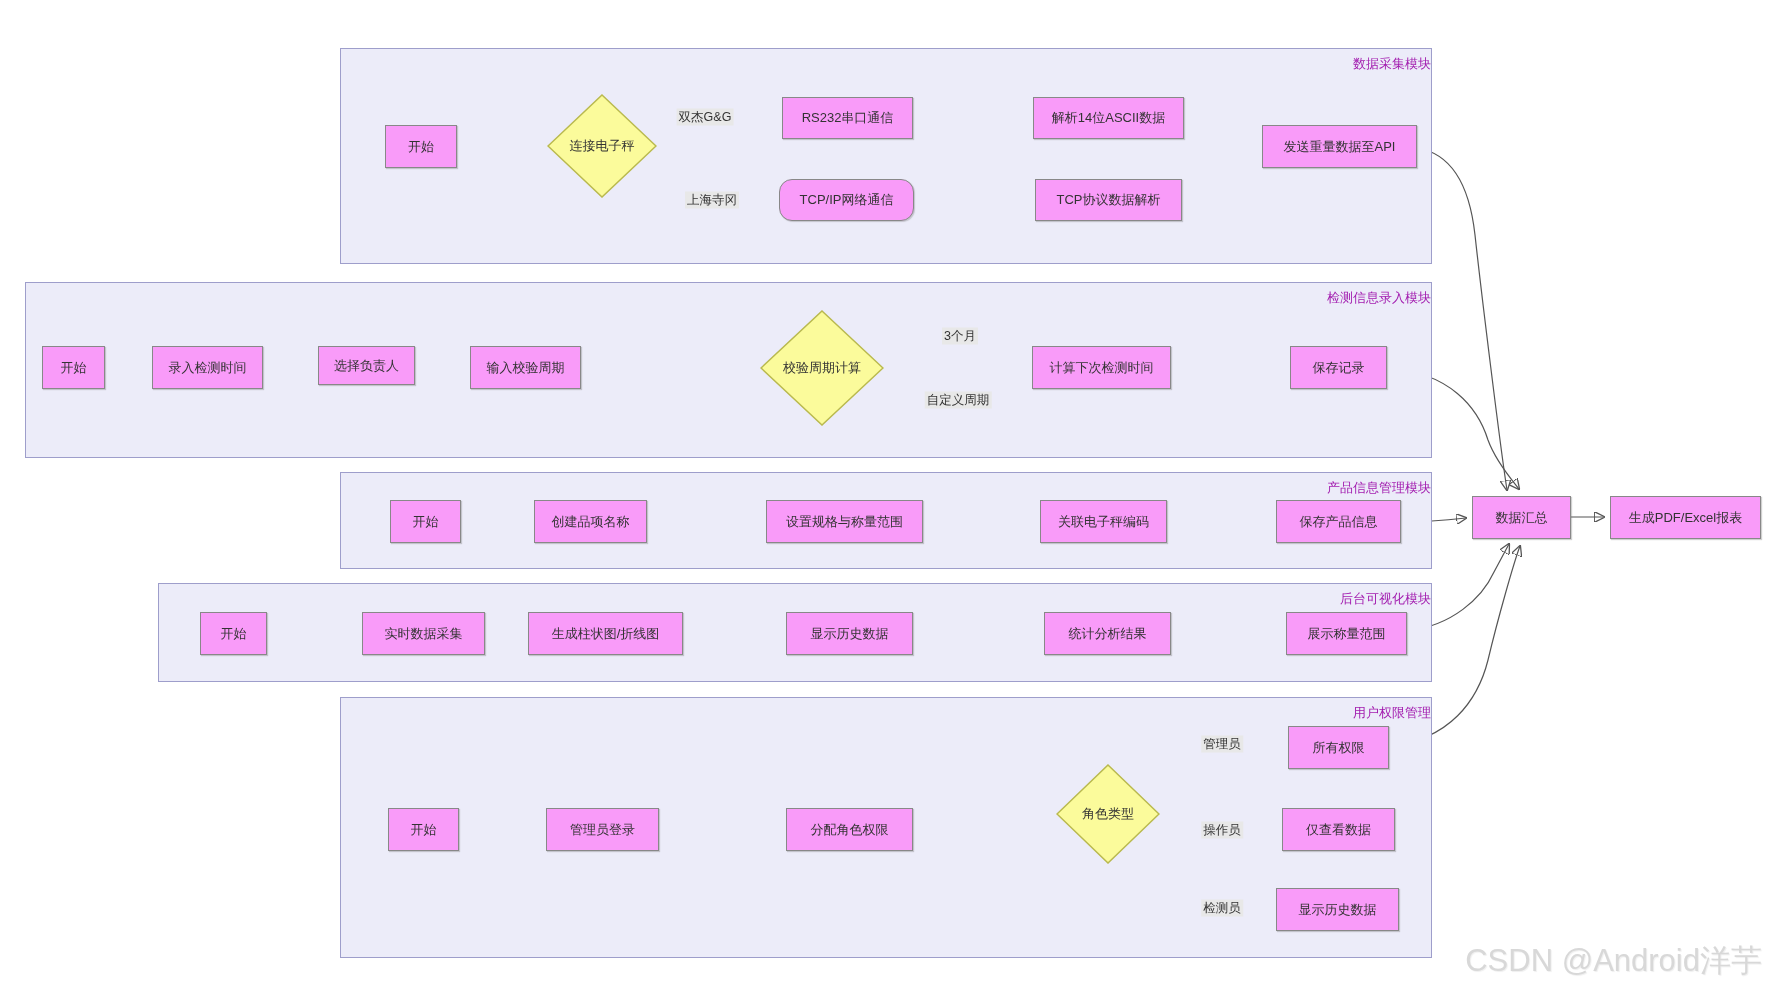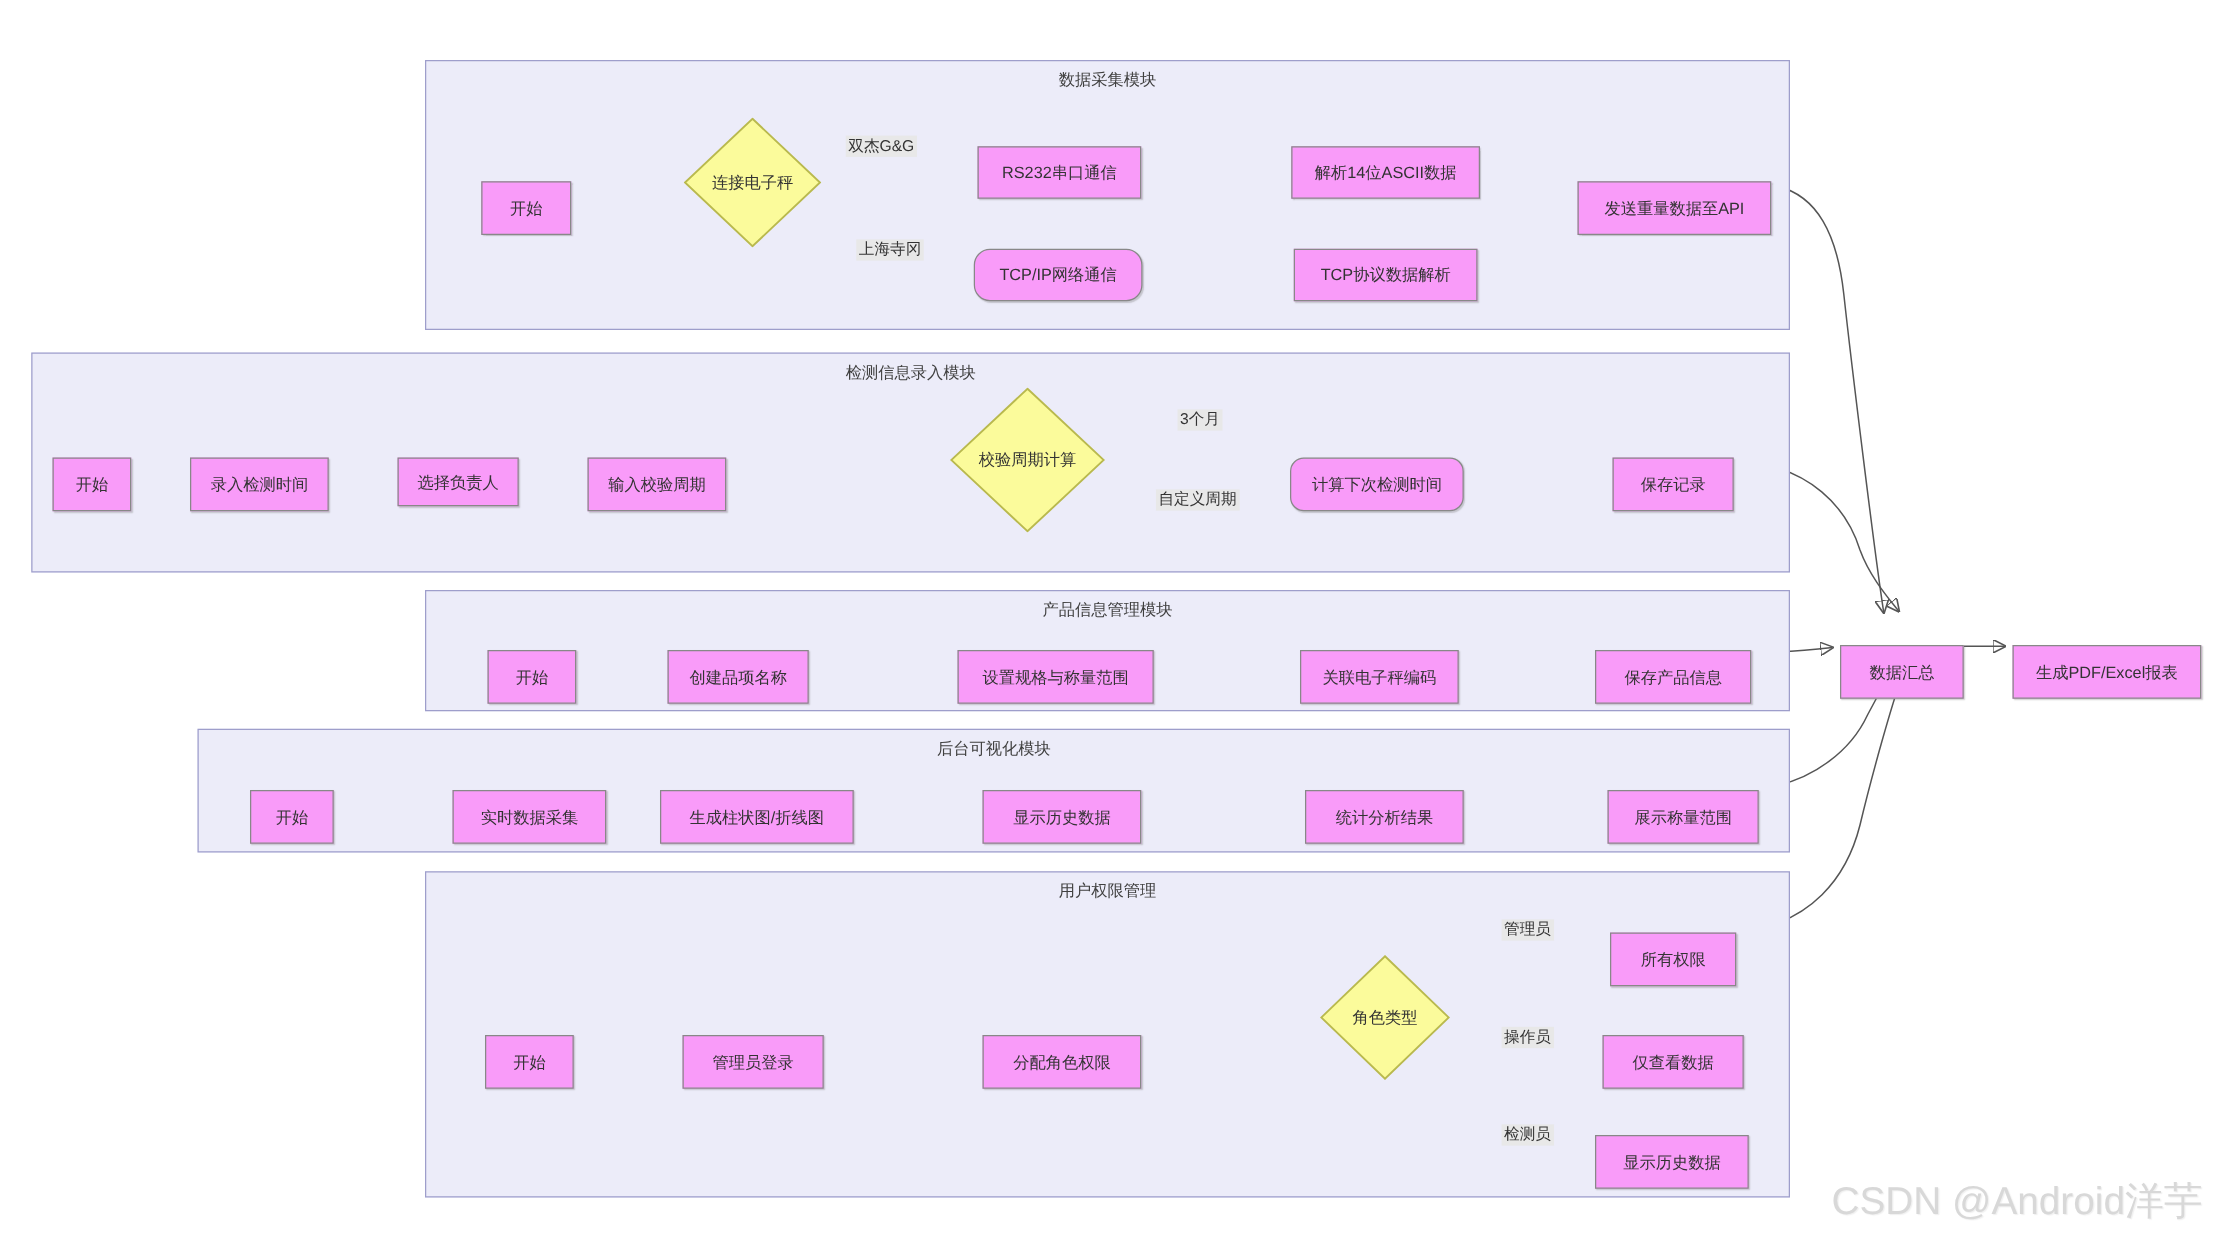--- a/index.html
+++ b/index.html
@@ -14,31 +14,30 @@
   .edges{position:absolute;left:0;top:0;width:1782px;height:1000px;}
   .edges path{fill:none;stroke:#555555;stroke-width:1.2px;}
   .module{
     position:absolute;
     background:#ececf9;
     border:1px solid #9e9ecb;
     box-sizing:border-box;
   }
   .module-title{
     position:absolute;left:0;top:6px;width:100%;
-    text-align:center;color:#404040;font-size:13px;
+    text-align:right;color:#a21caf;font-size:13px;
   }
   .node{
     position:absolute;
     background:#f99bf9;
     border:1px solid #888888;
     box-sizing:border-box;
     display:flex;align-items:center;justify-content:center;
     text-align:right;
     box-shadow:1px 1px 1px rgba(120,120,120,0.35);
-    margin-top:20px;
   }
   .diamond{
     position:absolute;
     display:flex;align-items:center;justify-content:center;
     text-align:center;
   }
   .diamond svg{position:absolute;left:0;top:0;width:100%;height:100%;}
   .diamond polygon{fill:#fbfb9b;stroke:#b9b94e;stroke-width:1.5px;}
   .diamond .nlabel{position:relative;z-index:1;}
   .elabel{
@@ -147,21 +146,21 @@
   <div class="node" style="left:42px;top:346px;width:63px;height:43px;">开始</div>
   <div class="node" style="left:152px;top:346px;width:111px;height:43px;">录入检测时间</div>
   <div class="node" style="left:318px;top:346px;width:97px;height:39px;">选择负责人</div>
   <div class="node" style="left:470px;top:346px;width:111px;height:43px;">输入校验周期</div>
   <div class="diamond" style="left:760px;top:310px;width:124px;height:116px;">
     <svg viewBox="0 0 124 116" preserveAspectRatio="none">
         <polygon points="62,1 123,58 62,115 1,58"></polygon>
       </svg>
     <span class="nlabel">校验周期计算</span>
   </div>
-  <div class="node" style="left:1032px;top:346px;width:139px;height:43px;border-radius:11px;">计算下次检测时间</div>
+  <div class="node" style="left:1032px;top:346px;width:139px;height:43px;">计算下次检测时间</div>
   <div class="node" style="left:1290px;top:346px;width:97px;height:43px;">保存记录</div>
   <span class="elabel" style="left:960px;top:336px;">3个月</span>
   <span class="elabel" style="left:958px;top:400px;">自定义周期</span>
 
   <div class="node" style="left:390px;top:500px;width:71px;height:43px;">开始</div>
   <div class="node" style="left:534px;top:500px;width:113px;height:43px;">创建品项名称</div>
   <div class="node" style="left:766px;top:500px;width:157px;height:43px;">设置规格与称量范围</div>
   <div class="node" style="left:1040px;top:500px;width:127px;height:43px;">关联电子秤编码</div>
   <div class="node" style="left:1276px;top:500px;width:125px;height:43px;">保存产品信息</div>
 

